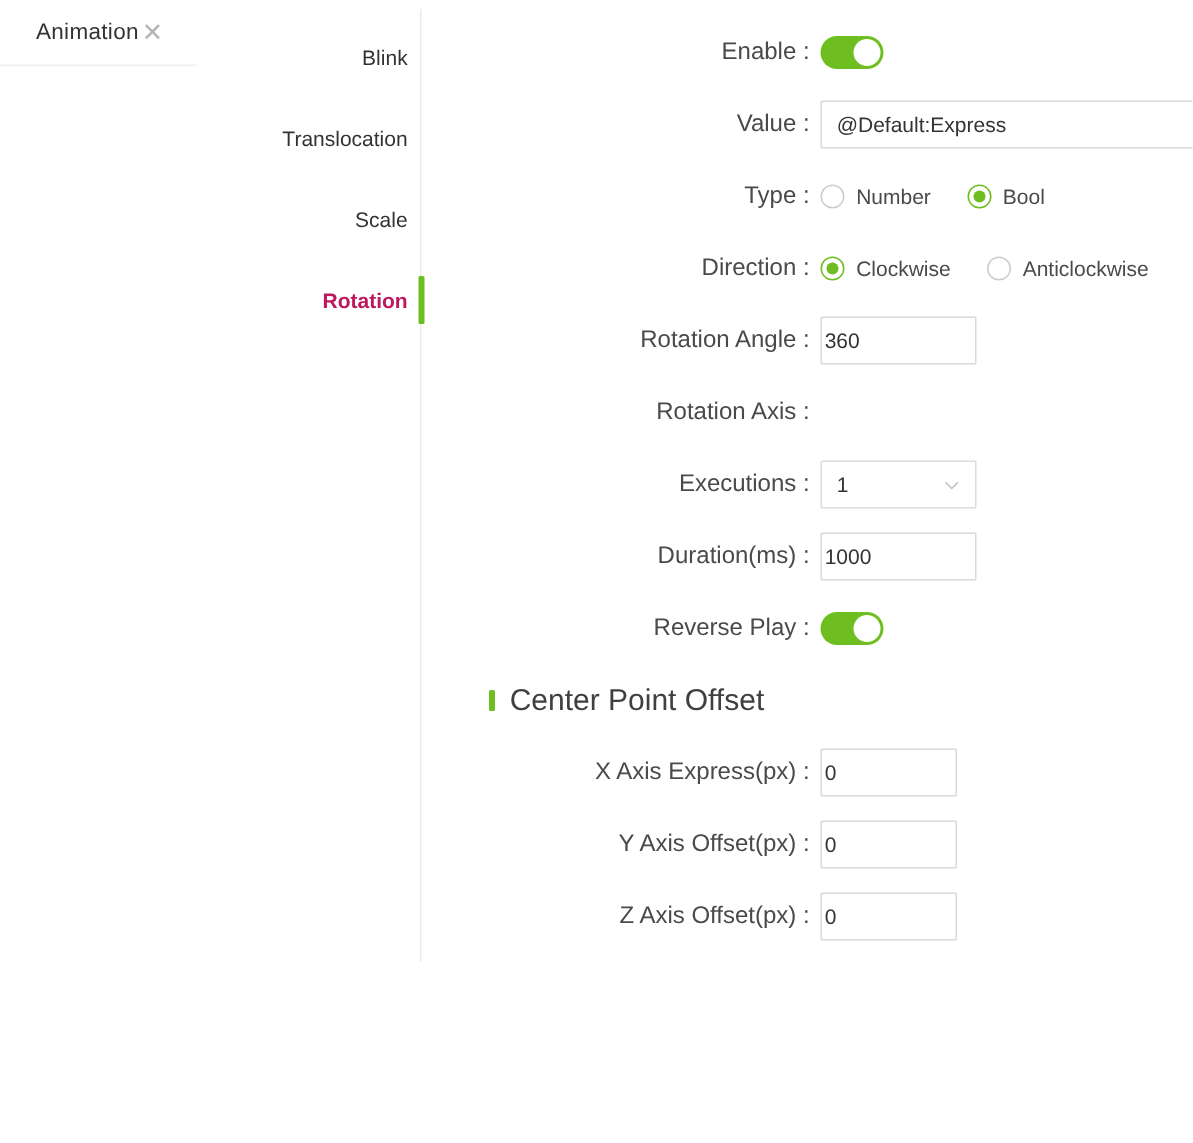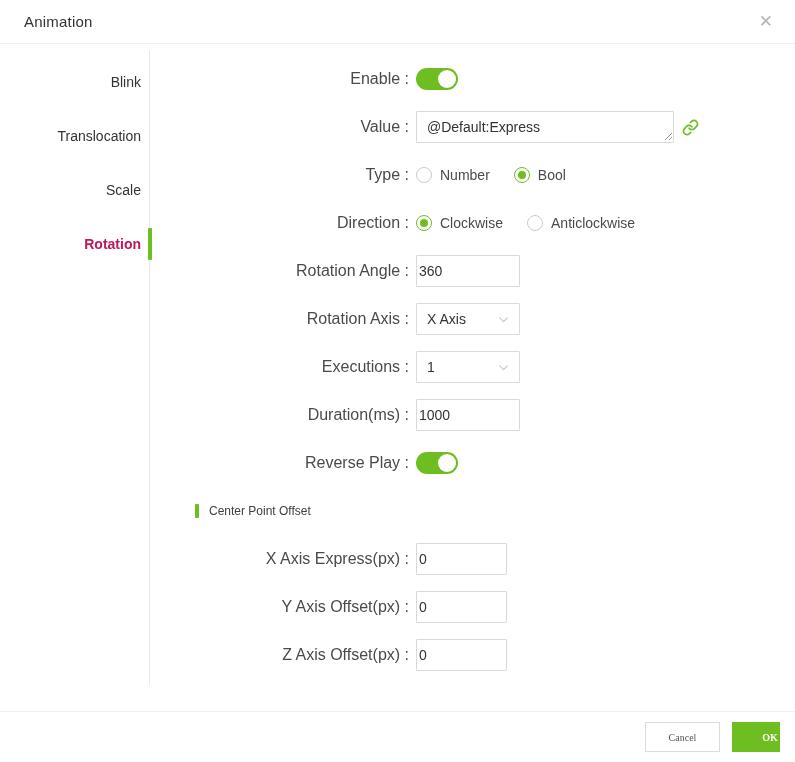--- a/index.html
+++ b/index.html
@@ -1,21 +1,21 @@
 <!DOCTYPE html>
 <html><head>
 <meta charset="utf-8">
 <style>
   html,body{margin:0;padding:0;overflow:hidden;}
   body{
     width:795px;height:762px;background:#fff;
     font-family:"Liberation Sans",sans-serif;color:#404040;
     -webkit-font-smoothing:antialiased;
   }
-  .dialog{width:795px;height:762px;display:flex;flex-direction:column;box-sizing:border-box;}
+  .dialog{width:795px;height:762px;display:flex;box-sizing:border-box;}
 
   
   .dialog-header{height:44px;flex-shrink:0;display:flex;align-items:center;justify-content:space-between;
     padding:0 20px 0 24px;border-bottom:1px solid #f0f0f0;box-sizing:border-box;}
   .dialog-title{font-size:15px;color:#333;font-weight:500;letter-spacing:.2px;}
   .close-btn{color:#b5b5b5;font-size:17px;line-height:1;cursor:pointer;padding:2px;}
 
   
   .dialog-body{display:flex;height:667px;flex:1;position:relative;}
   .sidebar{width:150px;flex-shrink:0;position:relative;padding-top:11px;box-sizing:border-box;}
@@ -57,21 +57,21 @@
   .radio-circle{width:16px;height:16px;border-radius:50%;border:1px solid #ccc;box-sizing:border-box;
     background:#fff;margin-right:8px;position:relative;flex-shrink:0;}
   .radio.checked .radio-circle{border-color:#6ebe21;}
   .radio.checked .radio-circle::after{content:"";position:absolute;top:3px;left:3px;right:3px;bottom:3px;
     border-radius:50%;background:#6ebe21;}
   .radio-label{font-size:14px;color:#4a4a4a;}
 
   
   .section-row{margin-left:45px;display:flex;align-items:center;height:32px;margin-bottom:16px;}
   .section-bar{width:4px;height:14px;background:#6ebe21;margin-right:10px;border-radius:1px;}
-  .section-title{font-size:12px;color:#404040;}
+  .section-title{font-size:20px;color:#404040;}
 
   
   .dialog-footer{height:51px;flex-shrink:0;border-top:1px solid #f0f0f0;display:flex;align-items:center;
     justify-content:flex-end;padding-right:15px;box-sizing:border-box;}
   .btn{height:30px;font-size:10px;border-radius:0;display:flex;align-items:center;justify-content:center;
     cursor:pointer;box-sizing:border-box;font-family:Liberation Serif, serif;}
   .btn-cancel{width:75px;background:#fff;border:1px solid #dcdcdc;color:#555;margin-right:12px;}
   .btn-ok{width:48px;background:#6ebe21;border:1px solid #6ebe21;color:#fff;font-weight:700;padding-left:34px;}
 </style>
 </head>
@@ -150,26 +150,20 @@
         </div>
       </div>
 
       <div class="row">
         <span class="row-label">Rotation Angle :</span>
         <input class="text-input" type="text" value="360" style="">
       </div>
 
       <div class="row">
         <span class="row-label">Rotation Axis :</span>
-        <div class="select">
-          <span class="select-value">X Axis</span>
-          <svg width="13" height="13" viewBox="0 0 24 24" fill="none" stroke="#c4c4c4" stroke-width="2" stroke-linecap="round" stroke-linejoin="round">
-            <polyline points="5 9 12 16 19 9"></polyline>
-          </svg>
-        </div>
       </div>
 
       <div class="row">
         <span class="row-label">Executions :</span>
         <div class="select">
           <span class="select-value">1</span>
           <svg width="13" height="13" viewBox="0 0 24 24" fill="none" stroke="#c4c4c4" stroke-width="2" stroke-linecap="round" stroke-linejoin="round">
             <polyline points="5 9 12 16 19 9"></polyline>
           </svg>
         </div>

